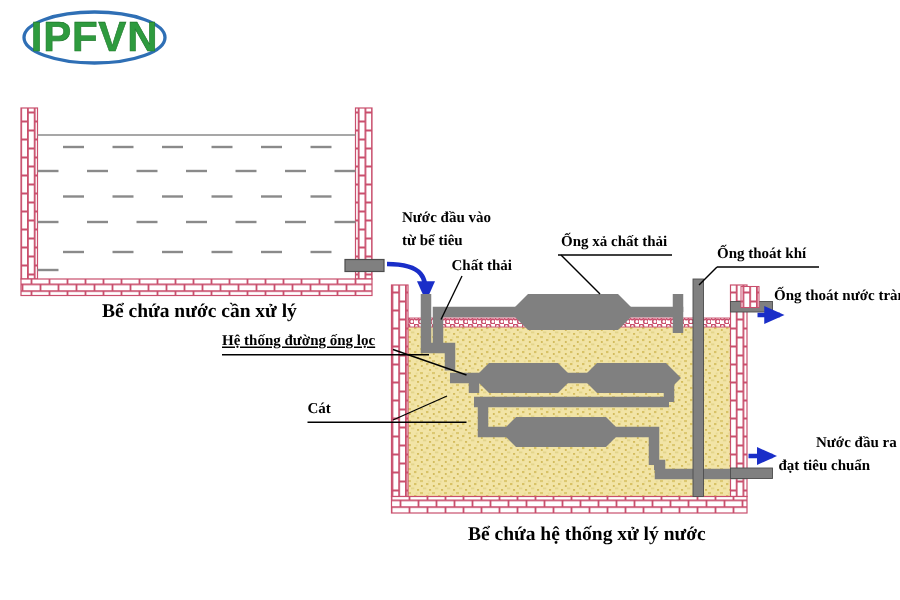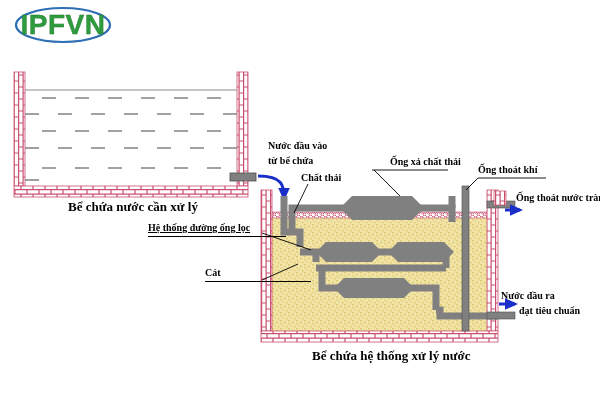--- a/index.html
+++ b/index.html
@@ -206,35 +206,35 @@
 
       <line x1="262" y1="233" x2="311" y2="250"></line>
 
       <line x1="262" y1="280" x2="298" y2="264"></line>
     </g>
 
     <rect x="494" y="191" width="12" height="14" fill="url(#brickV)" stroke="#c94f6d" stroke-width="0.7"></rect>
   </svg>
 
   <div class="lbl" style="left:268px;top:140px;">Nước đầu vào</div>
-  <div class="lbl" style="left:268px;top:155px;">từ bể chứa</div>
+  <div class="lbl" style="left:268px;top:155px;">từ bể tiêu</div>
 
   <div class="lbl" style="left:301px;top:172px;">Chất thải</div>
 
-  <div class="lbl" style="left:390px;top:156px;">Ống xả chất thải</div>
+  <div class="lbl" style="left:374px;top:156px;">Ống xả chất thải</div>
 
   <div class="lbl" style="left:478px;top:164px;">Ống thoát khí</div>
 
   <div class="lbl" style="left:516px;top:192px;">Ống thoát nước tràn</div>
 
   <div class="lbl u" style="left:148px;top:222px;">Hệ thống đường ống lọc</div>
 
   <div class="lbl" style="left:205px;top:267px;">Cát</div>
 
-  <div class="lbl" style="left:501px;top:290px;">Nước đầu ra</div>
+  <div class="lbl" style="left:544px;top:290px;">Nước đầu ra</div>
   <div class="lbl" style="left:519px;top:305px;">đạt tiêu chuẩn</div>
 
   <div style="position:absolute;left:148px;top:236px;width:138px;height:1px;background:#000;"></div>
   <div style="position:absolute;left:205px;top:281px;width:106px;height:1px;background:#000;"></div>
 
   <div class="cap" style="left:68px;top:199px;">Bể chứa nước cần xử lý</div>
   <div class="cap" style="left:312px;top:348px;">Bể chứa hệ thống xử lý nước</div>
 
 </div>
 

